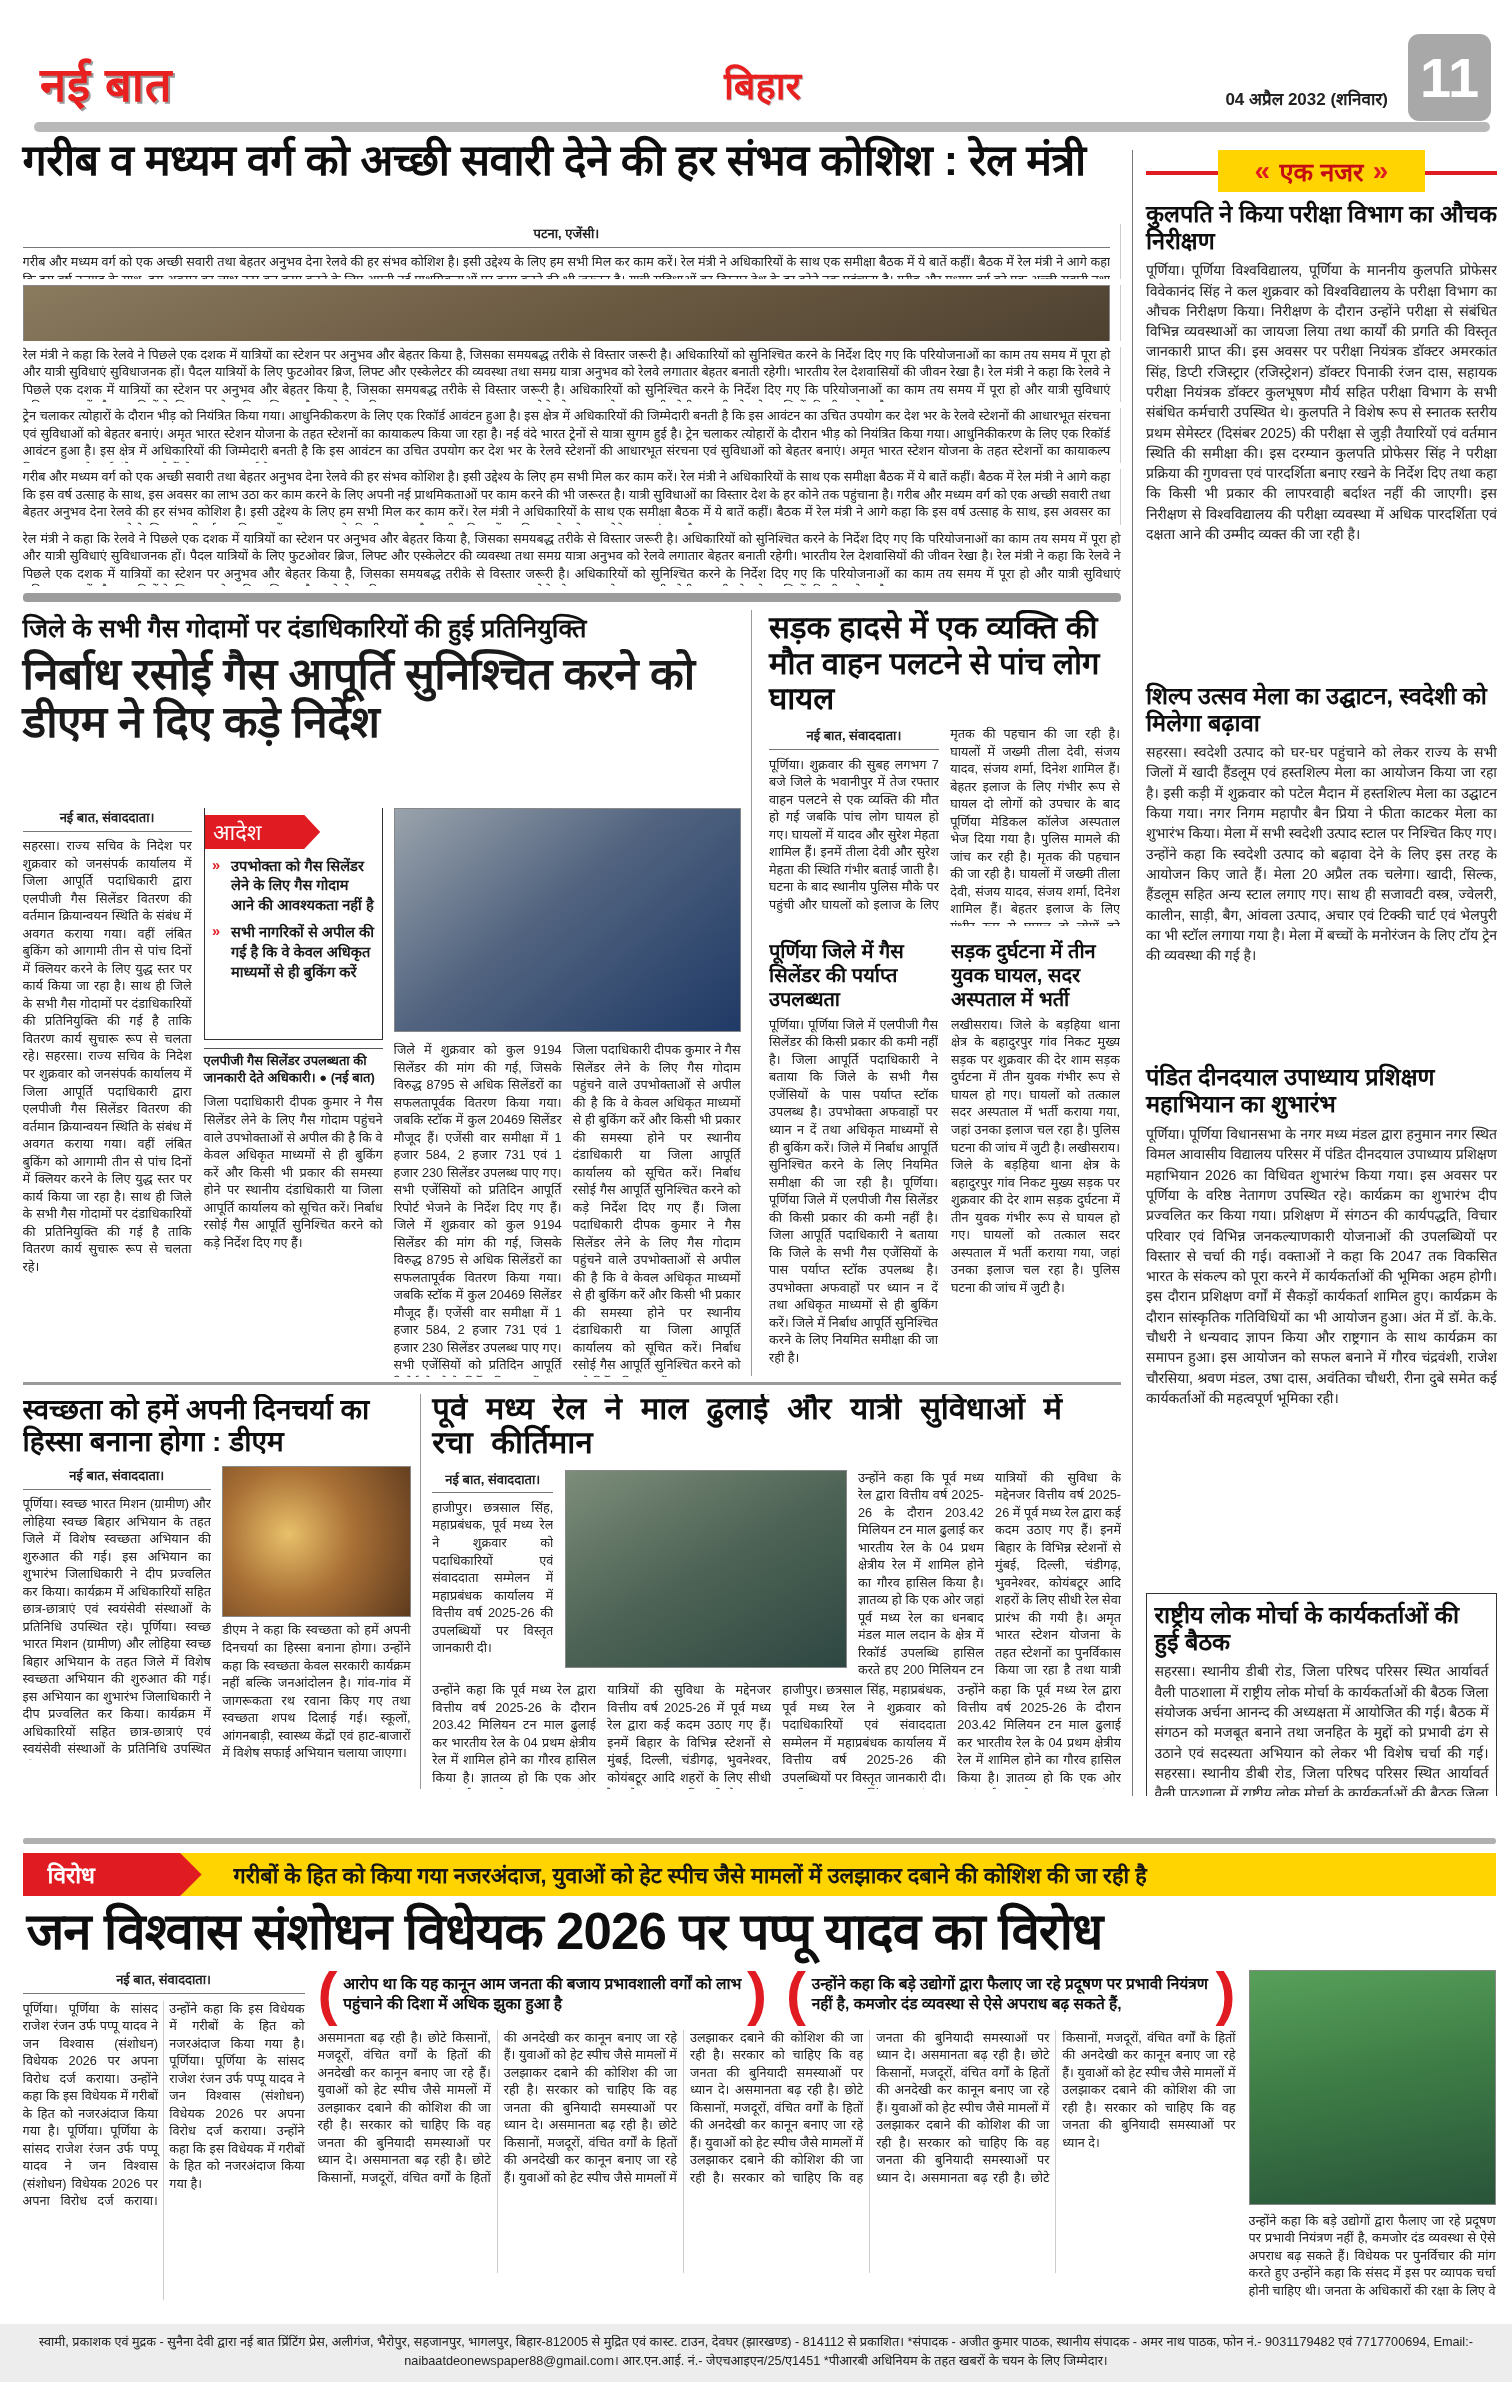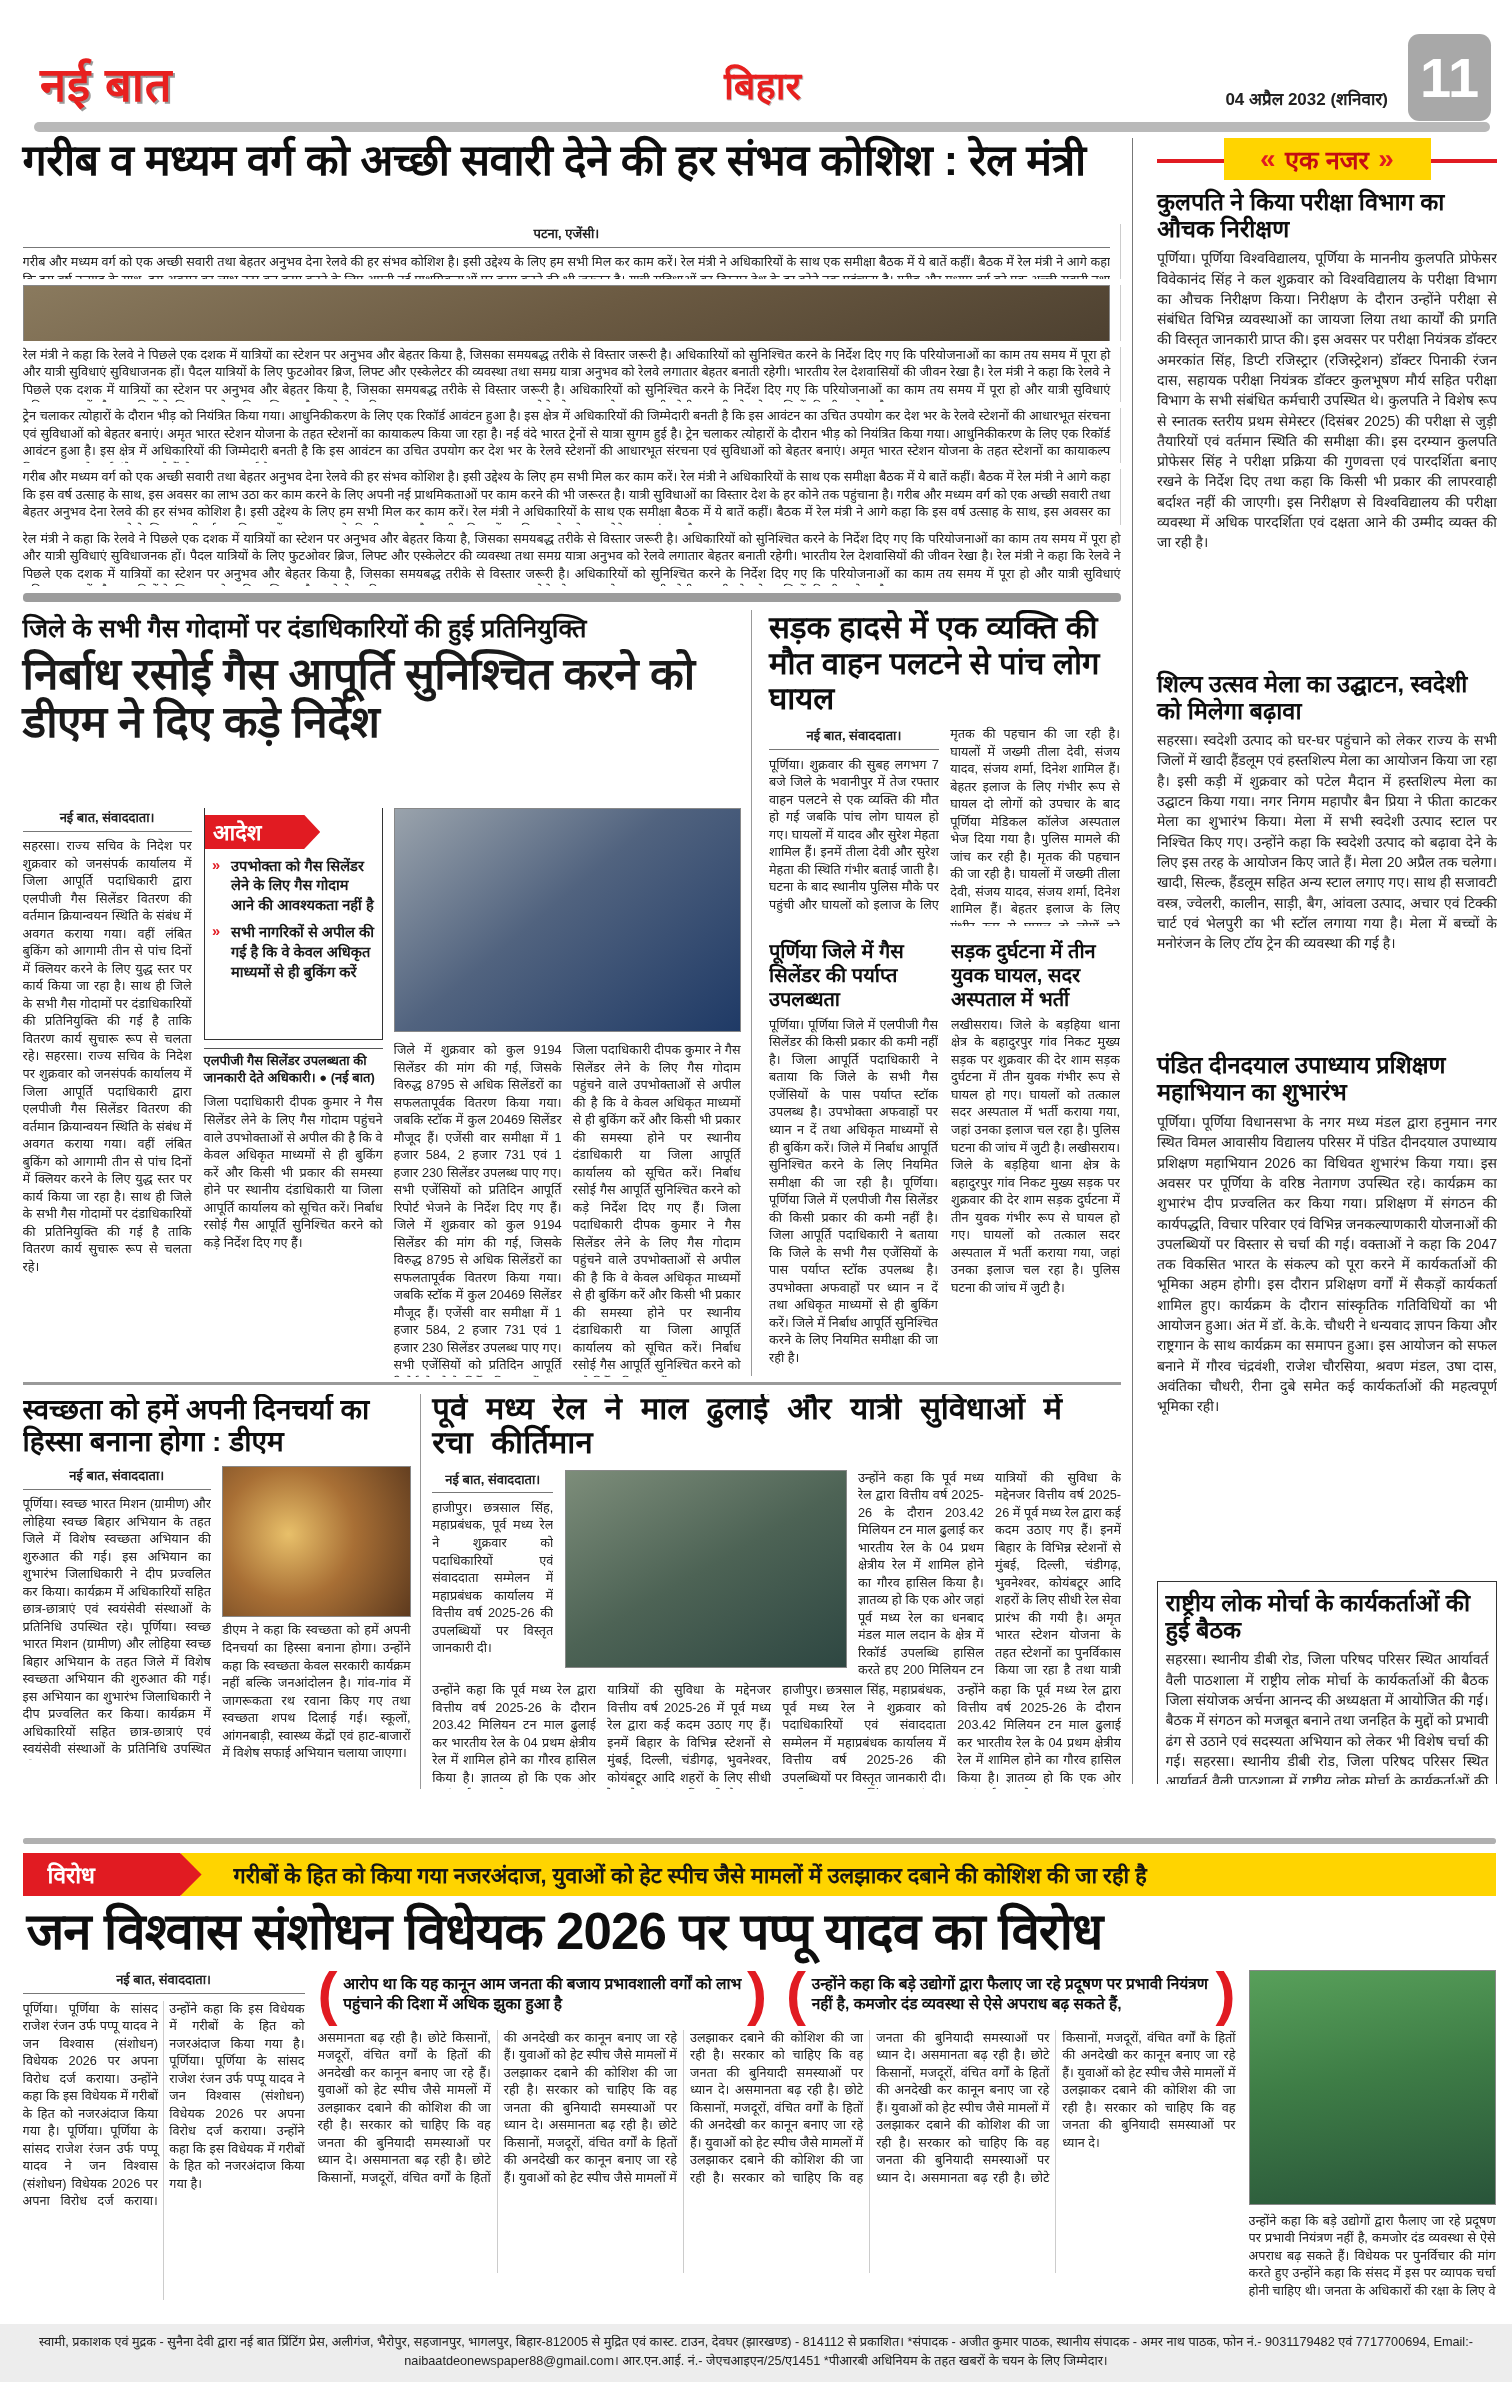--- a/index.html
+++ b/index.html
@@ -32,22 +32,22 @@
   .lead-cols { position:absolute; left:22.6px; top:224px; width:1098px; height:362px;
     display:flex; gap:6px; overflow:hidden;flex-direction:column; }
   .lead-cols .col { flex:1 1 0; border-right:0.9px solid #ccc; padding-right:9.4px; overflow:hidden; }
   .lead-cols .col:last-child { border-right:none; padding-right:0; }
   .photo { width:100%; border:0.9px solid #888; }
   .photo1 { height:188px; margin-bottom:7.5px;
     background:linear-gradient(160deg,#8a7a5e 0%,#6b5a42 40%,#3c3226 100%); }
   .divider1 { position:absolute; left:22.6px; top:593px; width:1098px; height:8.5px; background:#9c9c9c; border-radius:3.8px; }
 
   
-  .rail { position:absolute; left:1132px; top:138px; width:365px; height:1646px;
-    border-left:0.9px solid #777; padding-left:24px; overflow:hidden; }
+  .rail { position:absolute; left:1132px; top:150px; width:365px; height:1646px;
+    border-left:0.9px solid #777; padding-left:13px; overflow:hidden; }
   .badge-row { position:relative; height:45px; margin-bottom:5.6px; }
   .badge-row::before { content:""; position:absolute; left:0; right:0; top:21px; height:3.8px; background:#e11b22; }
   .one-look-badge { position:relative; width:207px; margin:0 auto; background:#ffd400;
     text-align:center; font-size:25.4px; font-weight:900; color:#c40d12; padding:3.8px 0;
     display:flex; align-items:center; justify-content:center; gap:9.4px; }
   .one-look-badge::before { content:"\00AB"; color:#e11b22; font-size:28px; }
   .one-look-badge::after  { content:"\00BB"; color:#e11b22; font-size:28px; }
   .rail-story { margin-bottom:11.3px; }
   .rail-headline { font-size:23.5px; font-weight:800; line-height:1.15; margin-bottom:5.6px; color:#0e0e0e; }
   .rail-body { font-size:14px; line-height:1.45; text-align:justify; color:#222; overflow:hidden; }
@@ -55,21 +55,21 @@
   .boxed { border:0.9px solid #333; padding:7.5px; }
   .rail-body-4 { height:237px; }
 
   
   .gas-kicker { position:absolute; left:22.6px; top:610px; width:716px; font-size:25.4px; font-weight:800; color:#111; }
   .gas-headline { position:absolute; left:22.6px; top:650px; width:714px; font-size:44px; font-weight:900; line-height:1.1; letter-spacing:-0.5px; }
   .gas-content { position:absolute; left:22.6px; top:808px; width:718px; height:569px; overflow:hidden; }
   .gas-col1 { position:absolute; left:0; top:0; width:169px; height:569px; }
   .gas-col2 { position:absolute; left:181px; top:0; width:179px; height:569px; }
   .order-box { border:0.9px solid #333; border-top:none; padding:7.5px 7.5px 5.6px 7.5px; height:232px; overflow:hidden; }
-  .order-ribbon { background:#e11b22; color:#fff; font-size:21.7px; font-weight:700;
+  .order-ribbon { background:#e11b22; color:#fff; font-size:21.7px; font-weight:400;
     padding:1.9px 13px 3.8px 9.4px; width:72%; margin:-0.9px 0 7.5px -8.5px;
     clip-path:polygon(0 0,86% 0,100% 50%,86% 100%,0 100%); }
   .order-item { position:relative; font-size:14.6px; font-weight:bold; line-height:1.35; padding-left:19px; margin-bottom:7.5px; }
   .order-item::before { content:"\00BB"; position:absolute; left:0; top:-0.9px; color:#e11b22; font-weight:900; }
   .photo2-caption { border-top:0.9px solid #555; margin-top:7.5px; padding-top:4.7px;
     font-size:13px; font-weight:bold; line-height:1.3; }
   .gas-col2-fill { margin-top:7.5px; height:235px; }
   .photo2 { position:absolute; left:371px; top:0; width:347px; height:224px;
     background:linear-gradient(140deg,#9aa3ac 0%,#51637f 45%,#1f3a66 100%); border:0.9px solid #888; }
   .gas-col3 { position:absolute; left:371px; top:234px; width:168px; height:335px; }

